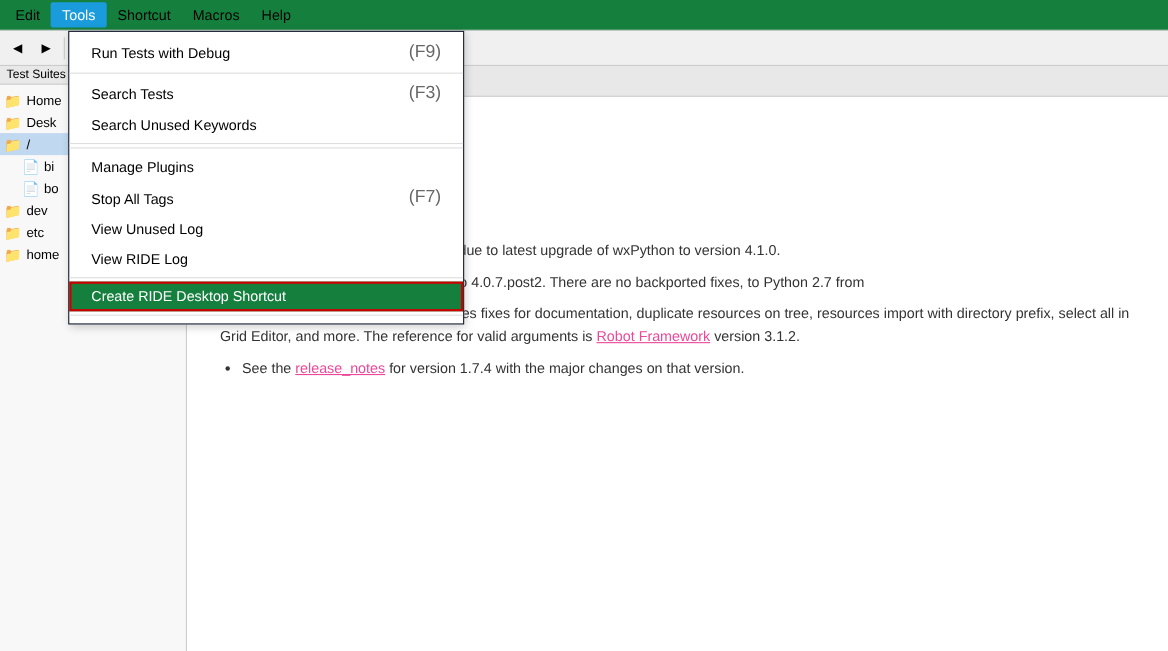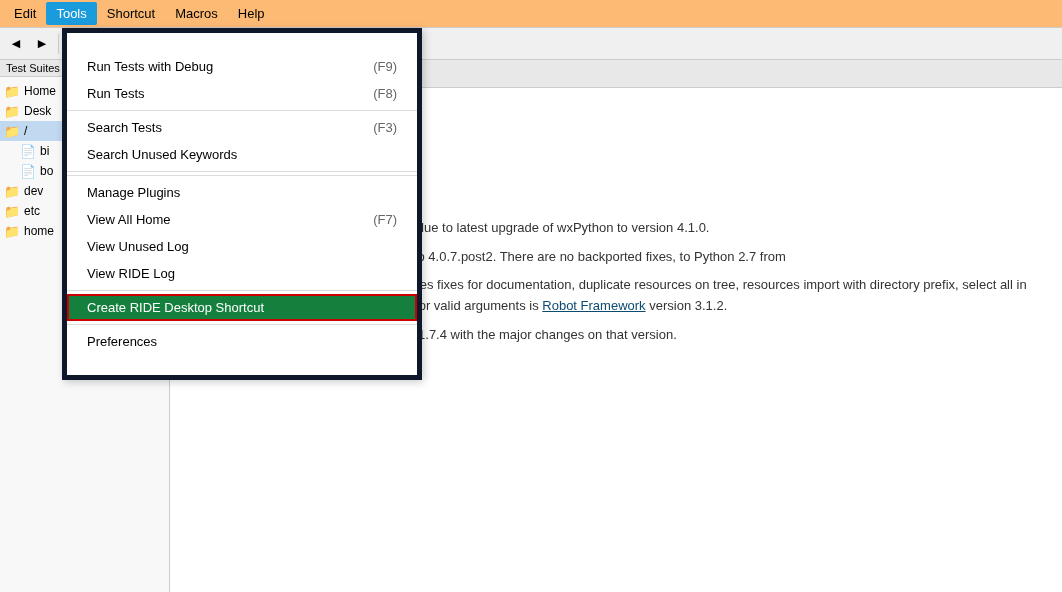--- a/index.html
+++ b/index.html
@@ -10,21 +10,21 @@
       width: 1062px;
       height: 592px;
       overflow: hidden;
       position: relative;
     }
 
     
     .menubar {
       display: flex;
       align-items: center;
-      background: #fdba74;
+      background: #15803d;
       border-bottom: 1px solid #ccc;
       height: 28px;
       padding: 0 4px;
     }
     .menubar-item {
       padding: 4px 10px;
       cursor: pointer;
       font-size: 13px;
       border-radius: 2px;
     }
@@ -161,21 +161,21 @@
       color: #000;
       margin: 20px 0 10px;
     }
     .content-body p {
       font-size: 13px;
       color: #333;
       line-height: 1.6;
       margin-bottom: 8px;
     }
     .content-body a {
-      color: #0c4a6e;
+      color: #ec4899;
       text-decoration: underline;
     }
     .content-body ul {
       margin-left: 20px;
     }
     .content-body li {
       font-size: 13px;
       color: #333;
       line-height: 1.6;
       list-style-type: disc;
@@ -189,24 +189,24 @@
       width: 100%;
       height: 100%;
       z-index: 100;
     }
     .dropdown-menu {
       position: absolute;
       top: 28px;
       left: 62px;
       width: 360px;
       background: white;
-      border: 5px solid #0f172a;
+      border: 1px solid #0f172a;
       box-shadow: 2px 2px 8px rgba(0,0,0,0.2);
       z-index: 200;
-      padding: 20px 0;
+      padding: 4px 0;
     }
     .menu-item {
       padding: 6px 20px;
       font-size: 13px;
       cursor: pointer;
       display: flex;
       align-items: center;
       justify-content: space-between;
       color: #000;
     }
@@ -215,21 +215,21 @@
       color: white;
       outline: 2px solid #cc0000;
       outline-offset: -2px;
     }
     .menu-item.disabled {
       color: #aaa;
       cursor: default;
     }
     .menu-item-shortcut {
       color: #666;
-      font-size: 13px;
+      font-size: 16px;
       margin-left: 20px;
     }
     .menu-separator {
       height: 1px;
       background: #ddd;
       margin: 3px 0;
     }
   </style>
 </head>
 <body>
@@ -327,55 +327,48 @@
   </div>
 </div>
 
 <div class="dropdown-overlay">
   <div class="dropdown-menu">
 
     <div class="menu-item">
       <span>Run Tests with Debug</span>
       <span class="menu-item-shortcut">(F9)</span>
     </div>
-    <div class="menu-item">
-      <span>Run Tests</span>
-      <span class="menu-item-shortcut">(F8)</span>
-    </div>
     <div class="menu-separator"></div>
 
     <div class="menu-item">
       <span>Search Tests</span>
       <span class="menu-item-shortcut">(F3)</span>
     </div>
     <div class="menu-item">
       <span>Search Unused Keywords</span>
       <span class="menu-item-shortcut"></span>
     </div>
     <div class="menu-separator"></div>
 
     <div class="menu-separator"></div>
 
     <div class="menu-item">
       <span>Manage Plugins</span>
     </div>
     <div class="menu-item">
-      <span>View All Home</span>
+      <span>Stop All Tags</span>
       <span class="menu-item-shortcut">(F7)</span>
     </div>
     <div class="menu-item">
       <span>View Unused Log</span>
     </div>
     <div class="menu-item">
       <span>View RIDE Log</span>
     </div>
     <div class="menu-separator"></div>
 
     <div class="menu-item highlighted">
       <span>Create RIDE Desktop Shortcut</span>
     </div>
     <div class="menu-separator"></div>
 
-    <div class="menu-item">
-      <span>Preferences</span>
-    </div>
   </div>
 </div>
 
 </body></html>

